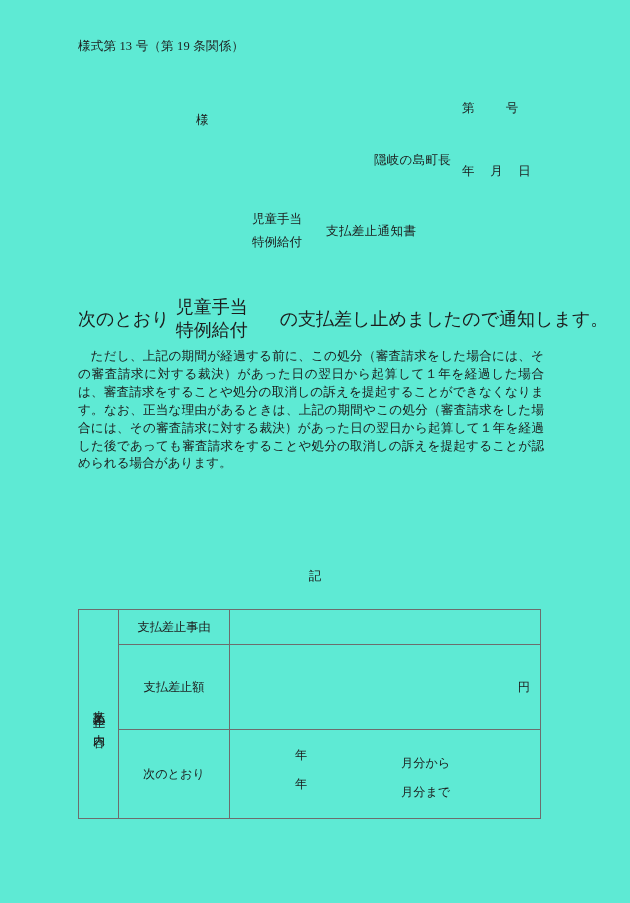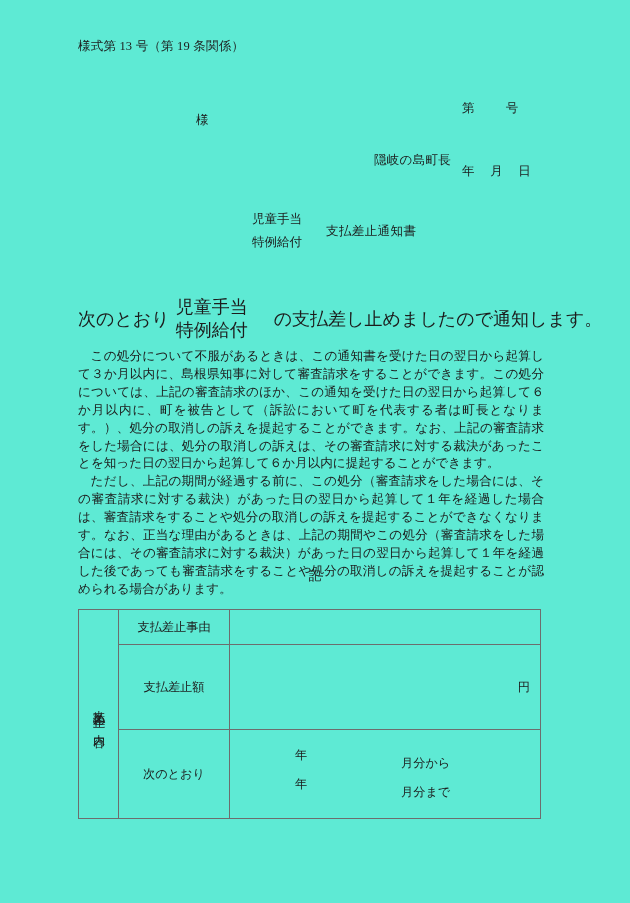--- a/index.html
+++ b/index.html
@@ -77,21 +77,21 @@
     font-size: 18px;
   }
   #intro-line .lead { margin-right: 6px; }
   #intro-line .stack {
     display: flex;
     flex-direction: column;
     line-height: 23px;
     width: 96px;
     text-align: left;
   }
-  #intro-line .tail { margin-left: 2px; }
+  #intro-line .tail { margin-left: 8px; }
 
   
   #body-text {
     position: absolute;
     left: 78px; top: 348px;
     width: 466px;
     font-size: 12.6px;
     line-height: 17.9px;
     text-align: justify;
     text-justify: inter-character;
@@ -198,21 +198,20 @@
   <div id="intro-line">
     <span class="lead">次のとおり</span>
     <span class="stack">
       <span>児童手当</span>
       <span>特例給付</span>
     </span>
     <span class="tail">の支払差し止めましたので通知します。</span>
   </div>
 
   <div id="body-text">
-    <p>この処分について不服があるときは、この通知書を受けた日の翌日から起算して３か月以内に、島根県知事に対して審査請求をすることができます。この処分については、上記の審査請求のほか、この通知を受けた日の翌日から起算して６か月以内に、町を被告として（訴訟において町を代表する者は町長となります。）、処分の取消しの訴えを提起することができます。なお、上記の審査請求をした場合には、処分の取消しの訴えは、その審査請求に対する裁決があったことを知った日の翌日から起算して６か月以内に提起することができます。</p>
     <p>ただし、上記の期間が経過する前に、この処分（審査請求をした場合には、その審査請求に対する裁決）があった日の翌日から起算して１年を経過した場合は、審査請求をすることや処分の取消しの訴えを提起することができなくなります。なお、正当な理由があるときは、上記の期間やこの処分（審査請求をした場合には、その審査請求に対する裁決）があった日の翌日から起算して１年を経過した後であっても審査請求をすることや処分の取消しの訴えを提起することが認められる場合があります。</p>
   </div>
 
   <div id="ki-marker">記</div>
 
   <table id="detail-table">
     <tbody>
       <tr class="row-reason">
         <td class="vlabel" rowspan="3">支払差止の内容</td>
         <td class="rowlabel">支払差止事由</td>

